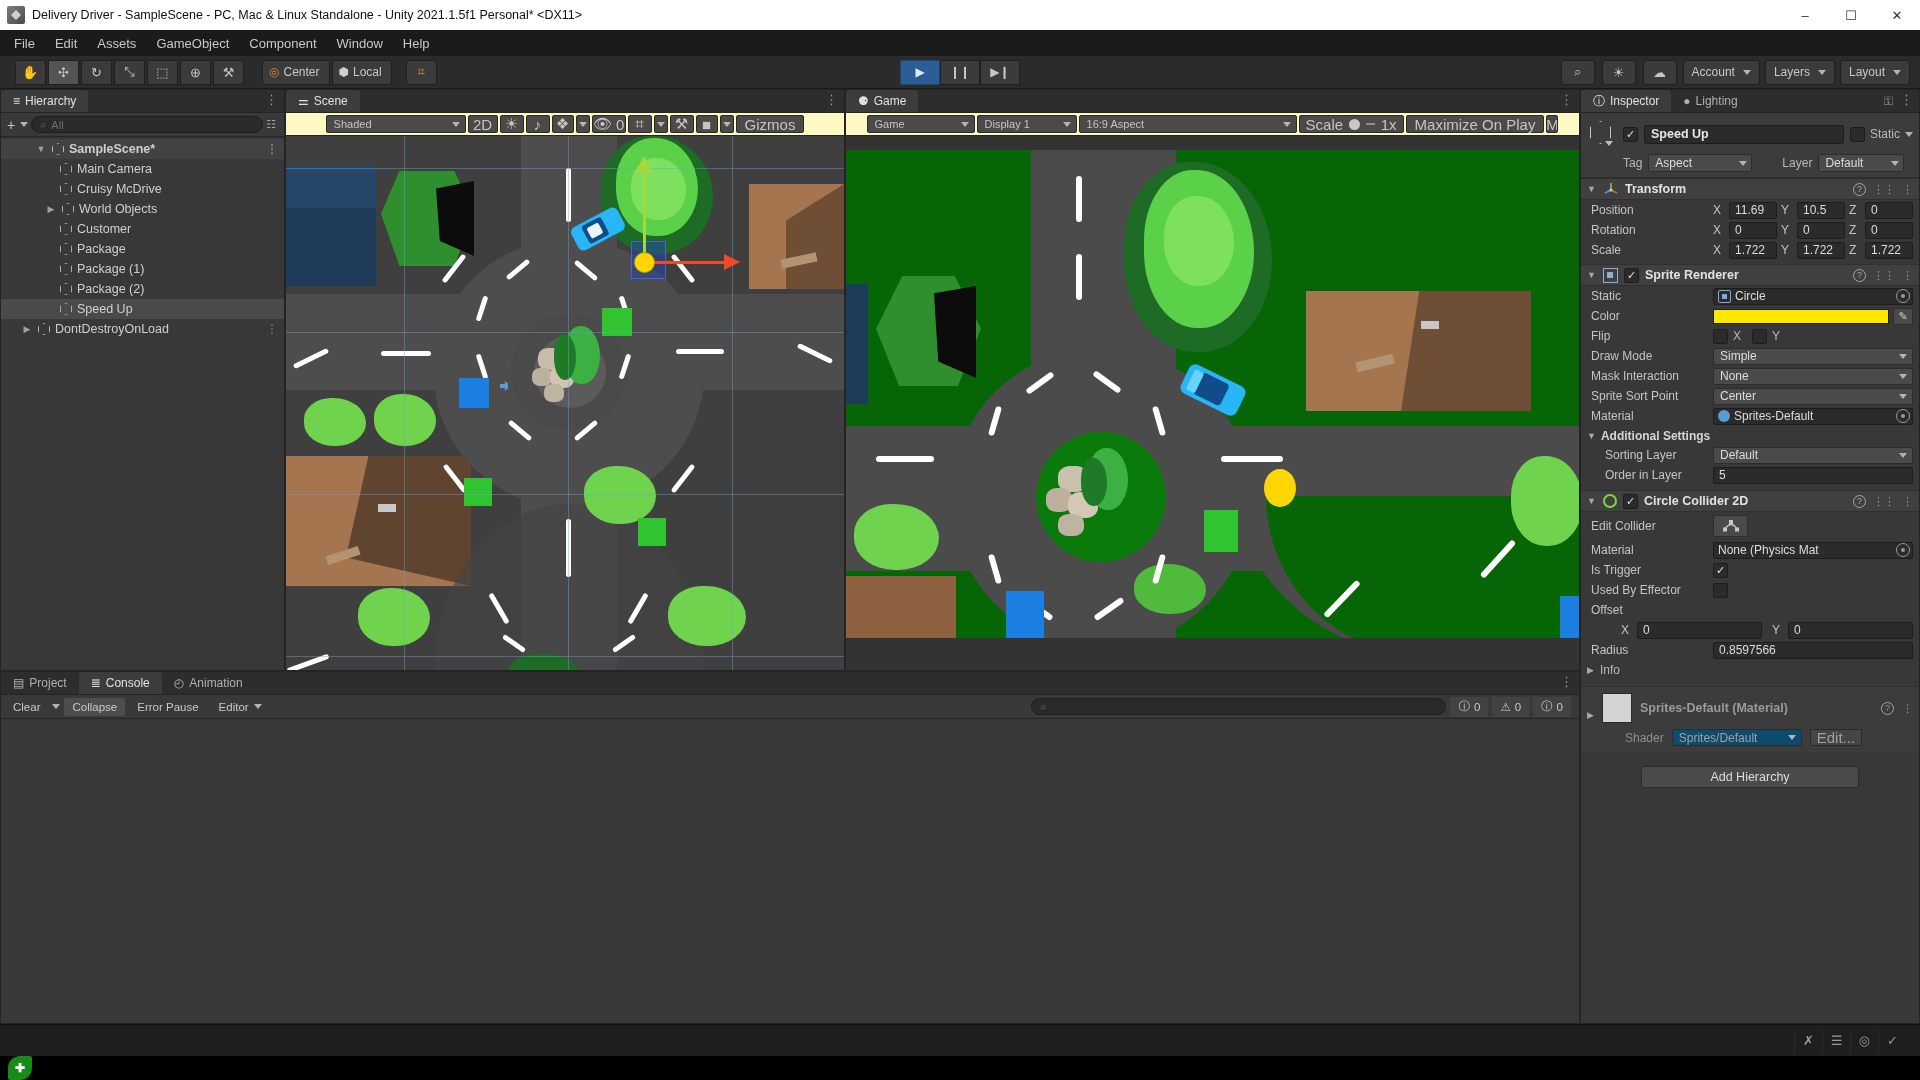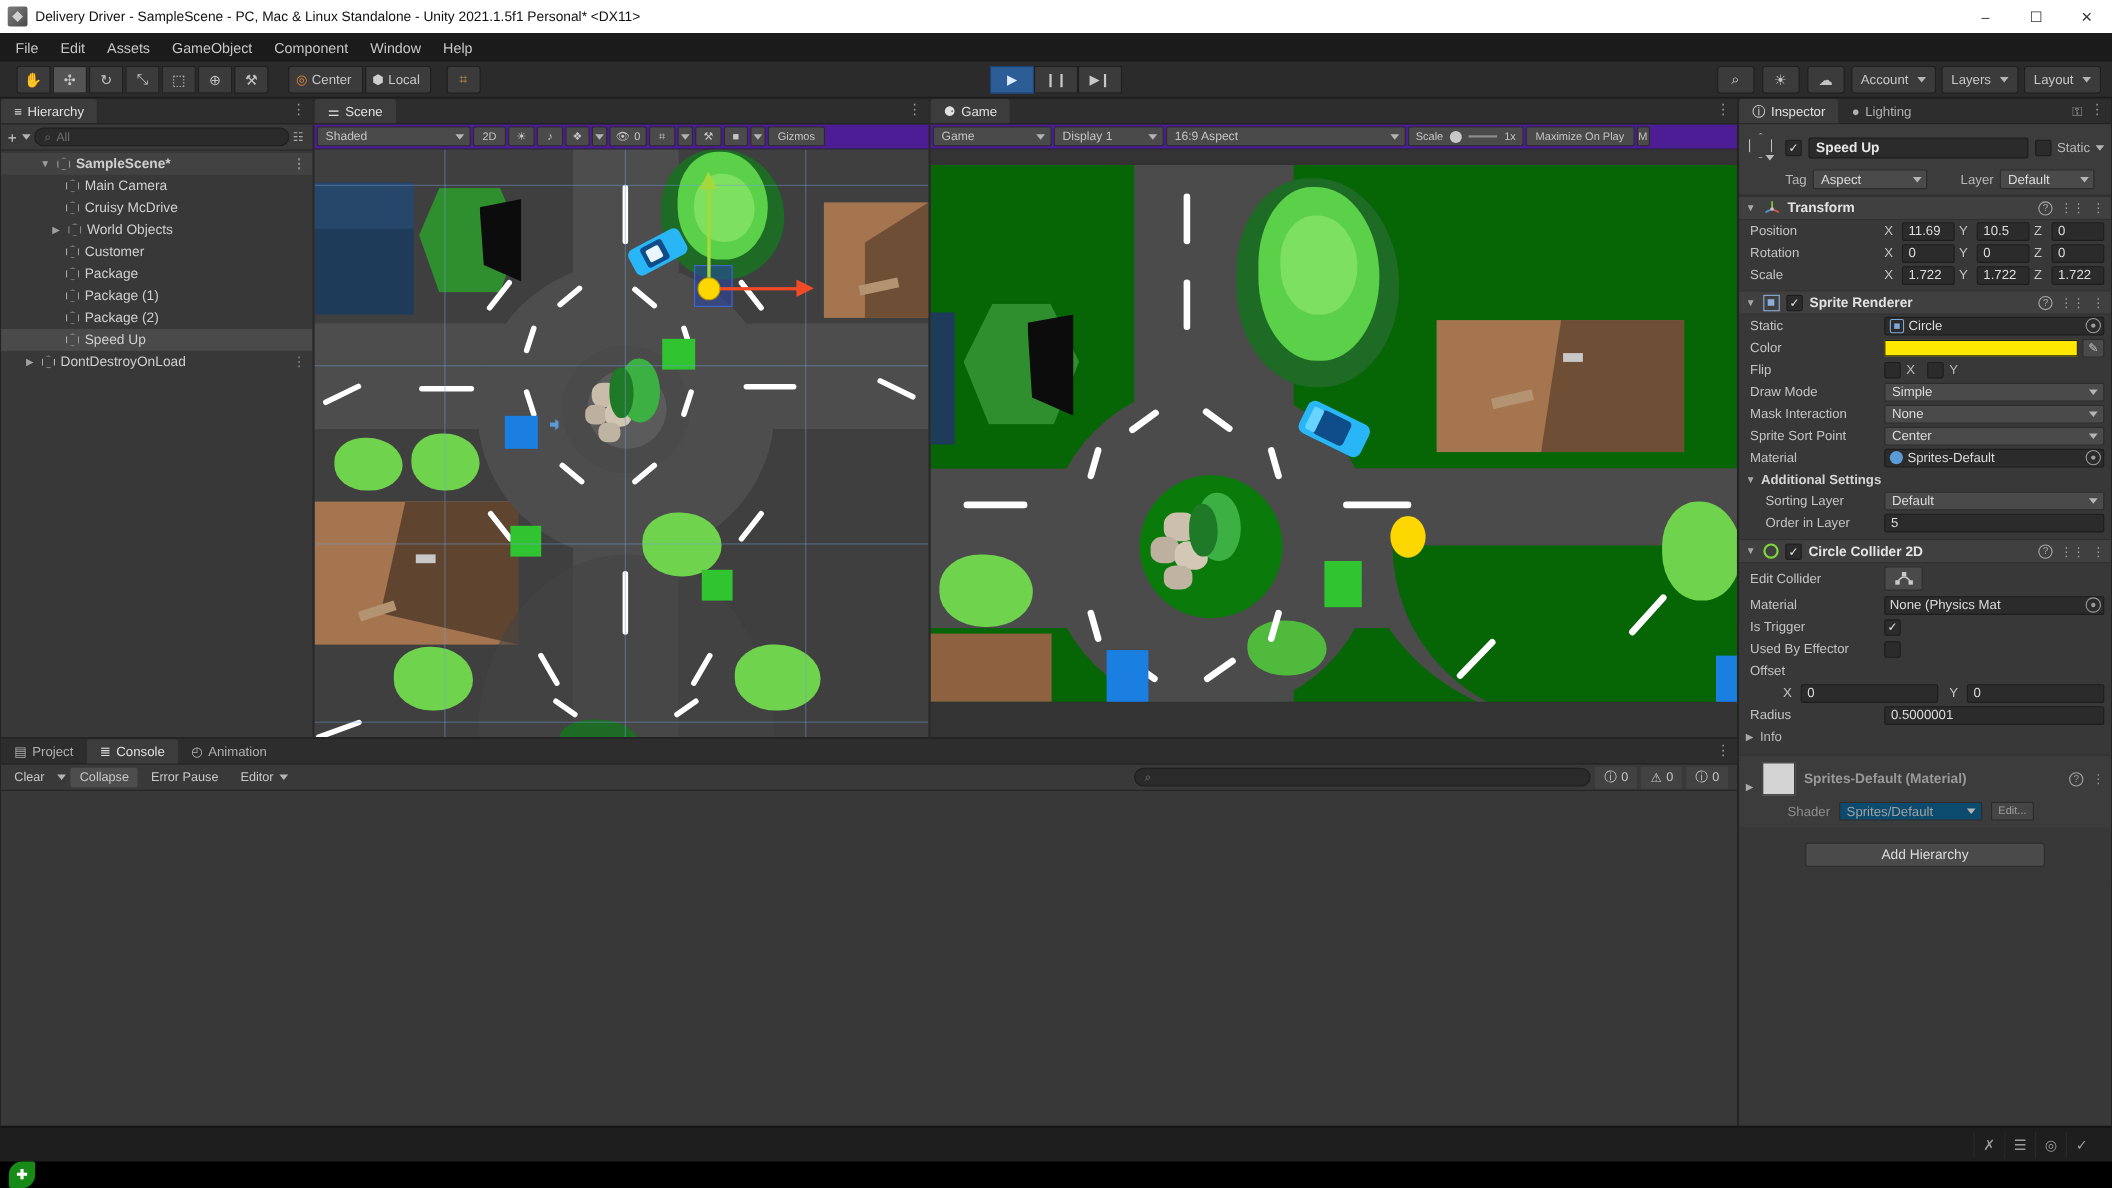--- a/index.html
+++ b/index.html
@@ -83,27 +83,27 @@
     border-bottom: 1px solid #242424; position: relative;
   }
   .tab {
     height: 22px; padding: 0 12px; display: flex; align-items: center; gap: 5px;
     font-size: 12px; color: #b0b0b0; background: transparent;
   }
   .tab.active { background: #3c3c3c; color: #e0e0e0; border-radius: 3px 3px 0 0; }
   .tab-dots { position: absolute; right: 6px; top: 3px; color: #9a9a9a; font-size: 13px; line-height: 14px; }
 
   .subbar {
-    height: 23px; background: #4c1d95; display: flex; align-items: center;
-    border-bottom: 1px solid #242424; padding: 0 2px; gap: 2px;
+    height: 23px; background: #fef9c3; display: flex; align-items: center;
+    border-bottom: 1px solid #242424; padding: 0 2px; gap: 2px; justify-content: center;
   }
   .sbtn {
     height: 18px; background: #4a4a4a; border: 1px solid #2a2a2a; border-radius: 2px;
     display: flex; align-items: center; justify-content: center; gap: 4px;
-    padding: 0 6px; font-size: 10px; color: #c5c5c5; white-space: nowrap;
+    padding: 0 6px; font-size: 15px; color: #c5c5c5; white-space: nowrap;
   }
   .sdd {
     height: 18px; background: #4a4a4a; border: 1px solid #2a2a2a; border-radius: 2px;
     display: flex; align-items: center; justify-content: space-between;
     padding: 0 5px 0 7px; font-size: 11px; color: #c5c5c5;
   }
 
   
   #hierarchy { left: 0; top: 89px; width: 285px; height: 582px; }
   .hier-toolbar { height: 24px; background: #393939; display: flex; align-items: center; gap: 3px; padding: 0 4px; border-bottom:1px solid #242424;}
@@ -893,21 +893,21 @@
       </div>
       <div class="prow">
         <span style="width:26px;flex:none"></span>
         <span class="axis">X</span>
         <span class="vfield">0</span>
         <span class="axis" style="margin-left:6px">Y</span>
         <span class="vfield">0</span>
       </div>
       <div class="prow">
         <span class="pname">Radius</span>
-        <span class="vfield">0.5000001</span>
+        <span class="vfield">0.8597566</span>
       </div>
       <div class="prow" style="gap:6px;padding-left:6px;margin-bottom:6px">
         <span style="font-size:9px;color:#a8a8a8">▶</span>
         <span class="lbl-sm">Info</span>
       </div>
 
       <div class="mat-preview-head">
         <span style="font-size:9px;color:#a8a8a8;align-self:flex-end;padding-bottom:3px">▶</span>
         <span class="mat-thumb"></span>
         <span class="mat-title">Sprites-Default (Material)</span>

